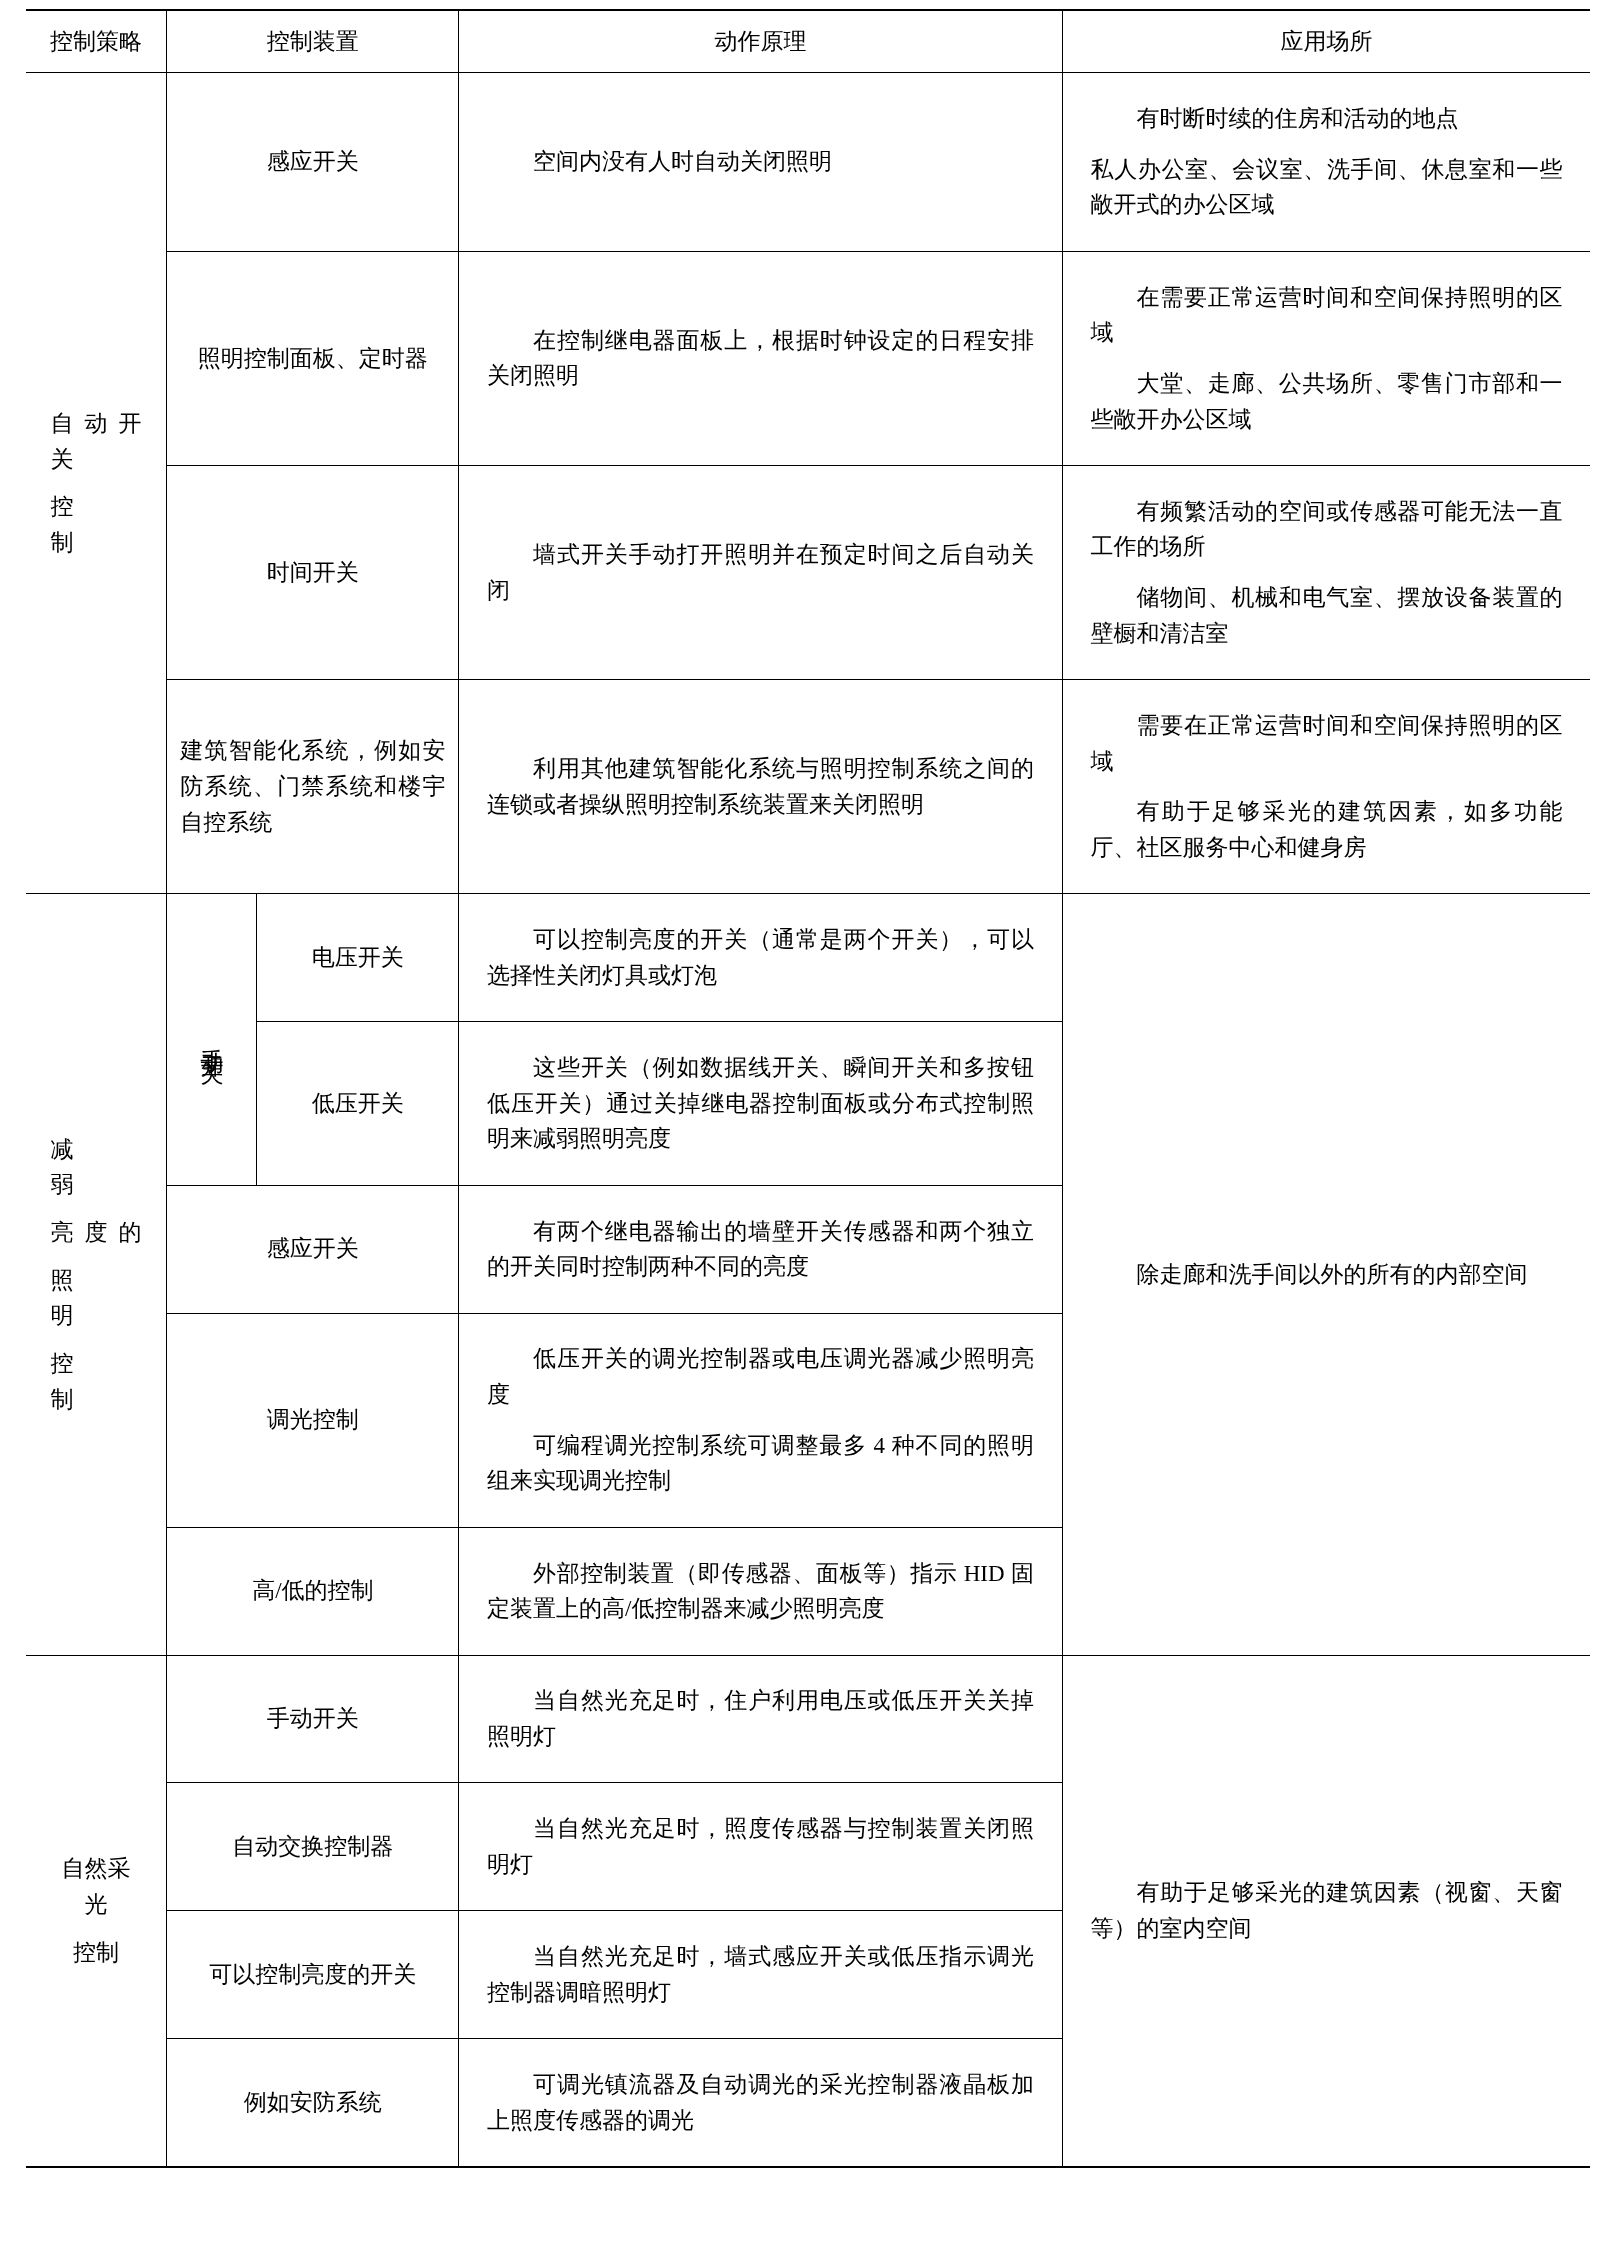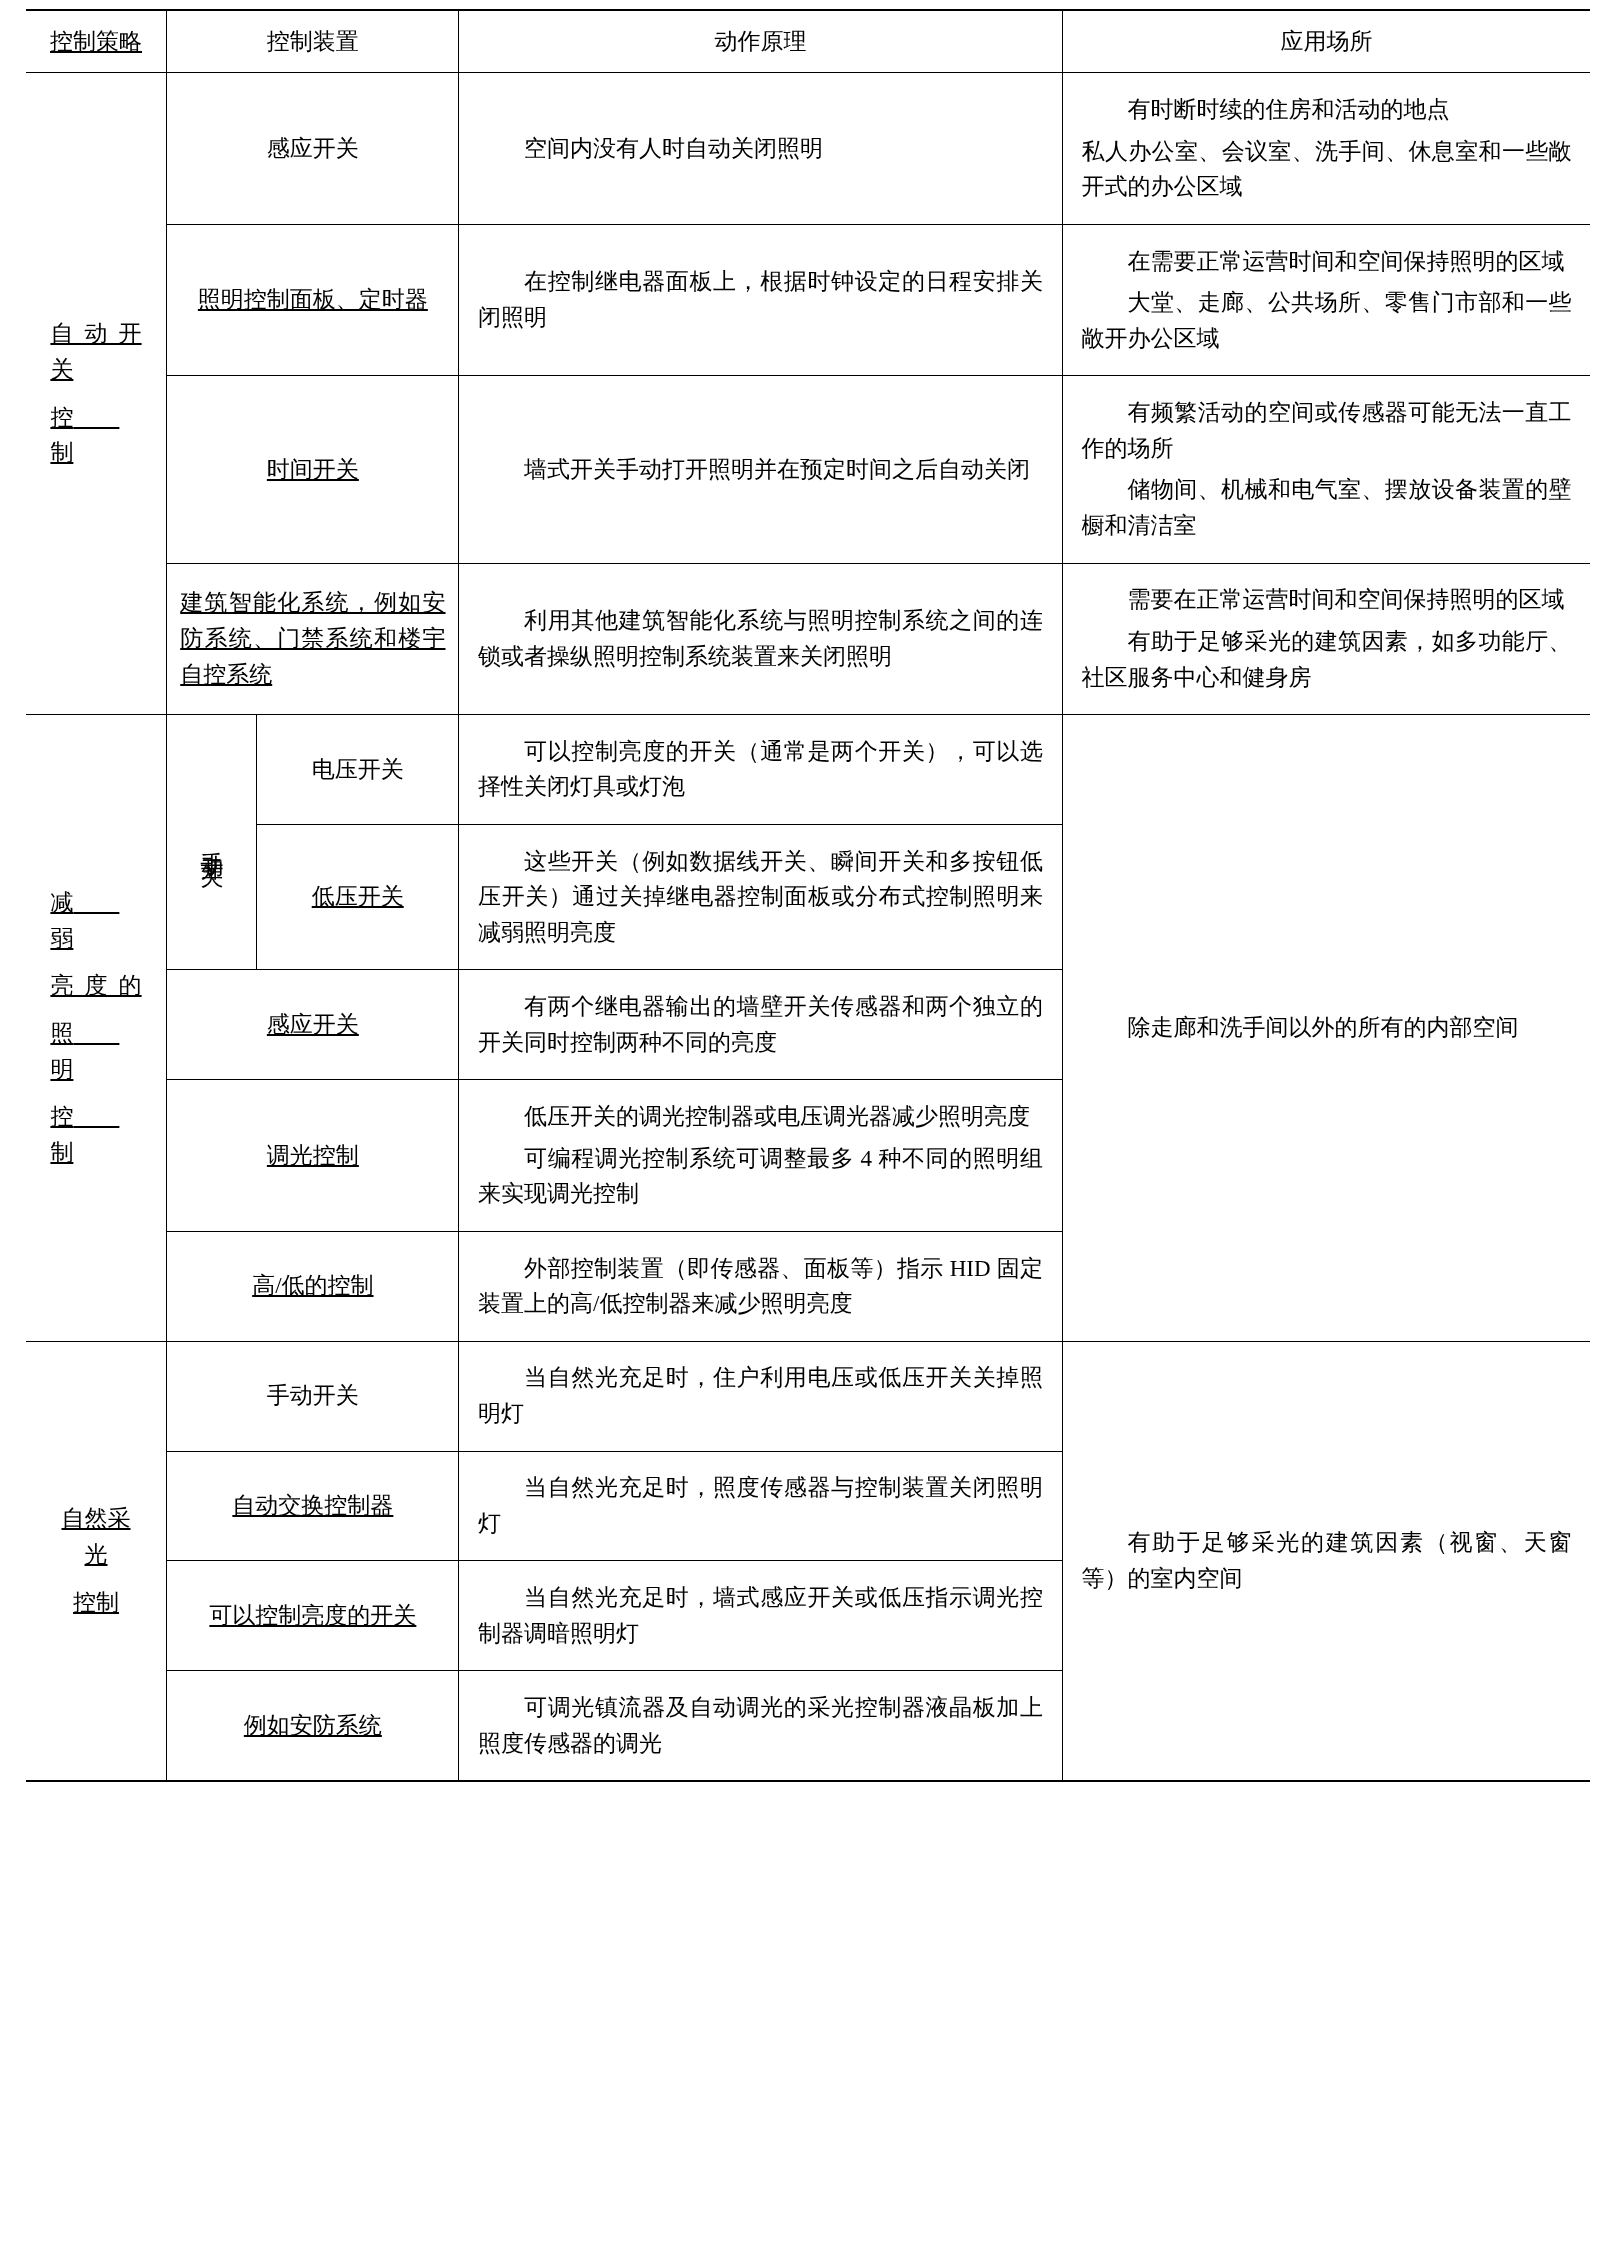--- a/index.html
+++ b/index.html
@@ -31,21 +31,20 @@
     font-weight: normal;
   }
   
   table.lighting {
     border-top: 2.3px solid #000;
     border-bottom: 2.3px solid #000;
   }
   table.lighting td:first-child,
   table.lighting th:first-child {
     border-left: none;
-    text-decoration: underline;
   }
   table.lighting td:last-child,
   table.lighting th:last-child {
     border-right: none;
   }
   thead th {
     text-align: center;
     padding: 11px 9.1px 12.8px 9.1px;
     border-bottom: 1.5px solid #000 !important;
     font-size: 23px;
@@ -73,21 +72,21 @@
     margin: 12px;
   }
   .vert-label {
     writing-mode: vertical-rl;
     text-orientation: upright;
     display: inline-block;
     letter-spacing: 0.18em;
     line-height: 1.2;
     margin: 0 auto;
   }
-  .cellblock { margin: 6px; }
+  .cellblock { margin: 15px; }
   .cellblock + .cellblock { margin-top: 1.8px; }
   td.tight { padding-left: 14.6px; padding-right: 14.6px; }
 </style>
 </head>
 <body>
 
 <div class="page">
 <table class="lighting">
   <colgroup>
     <col class="c-strategy">

